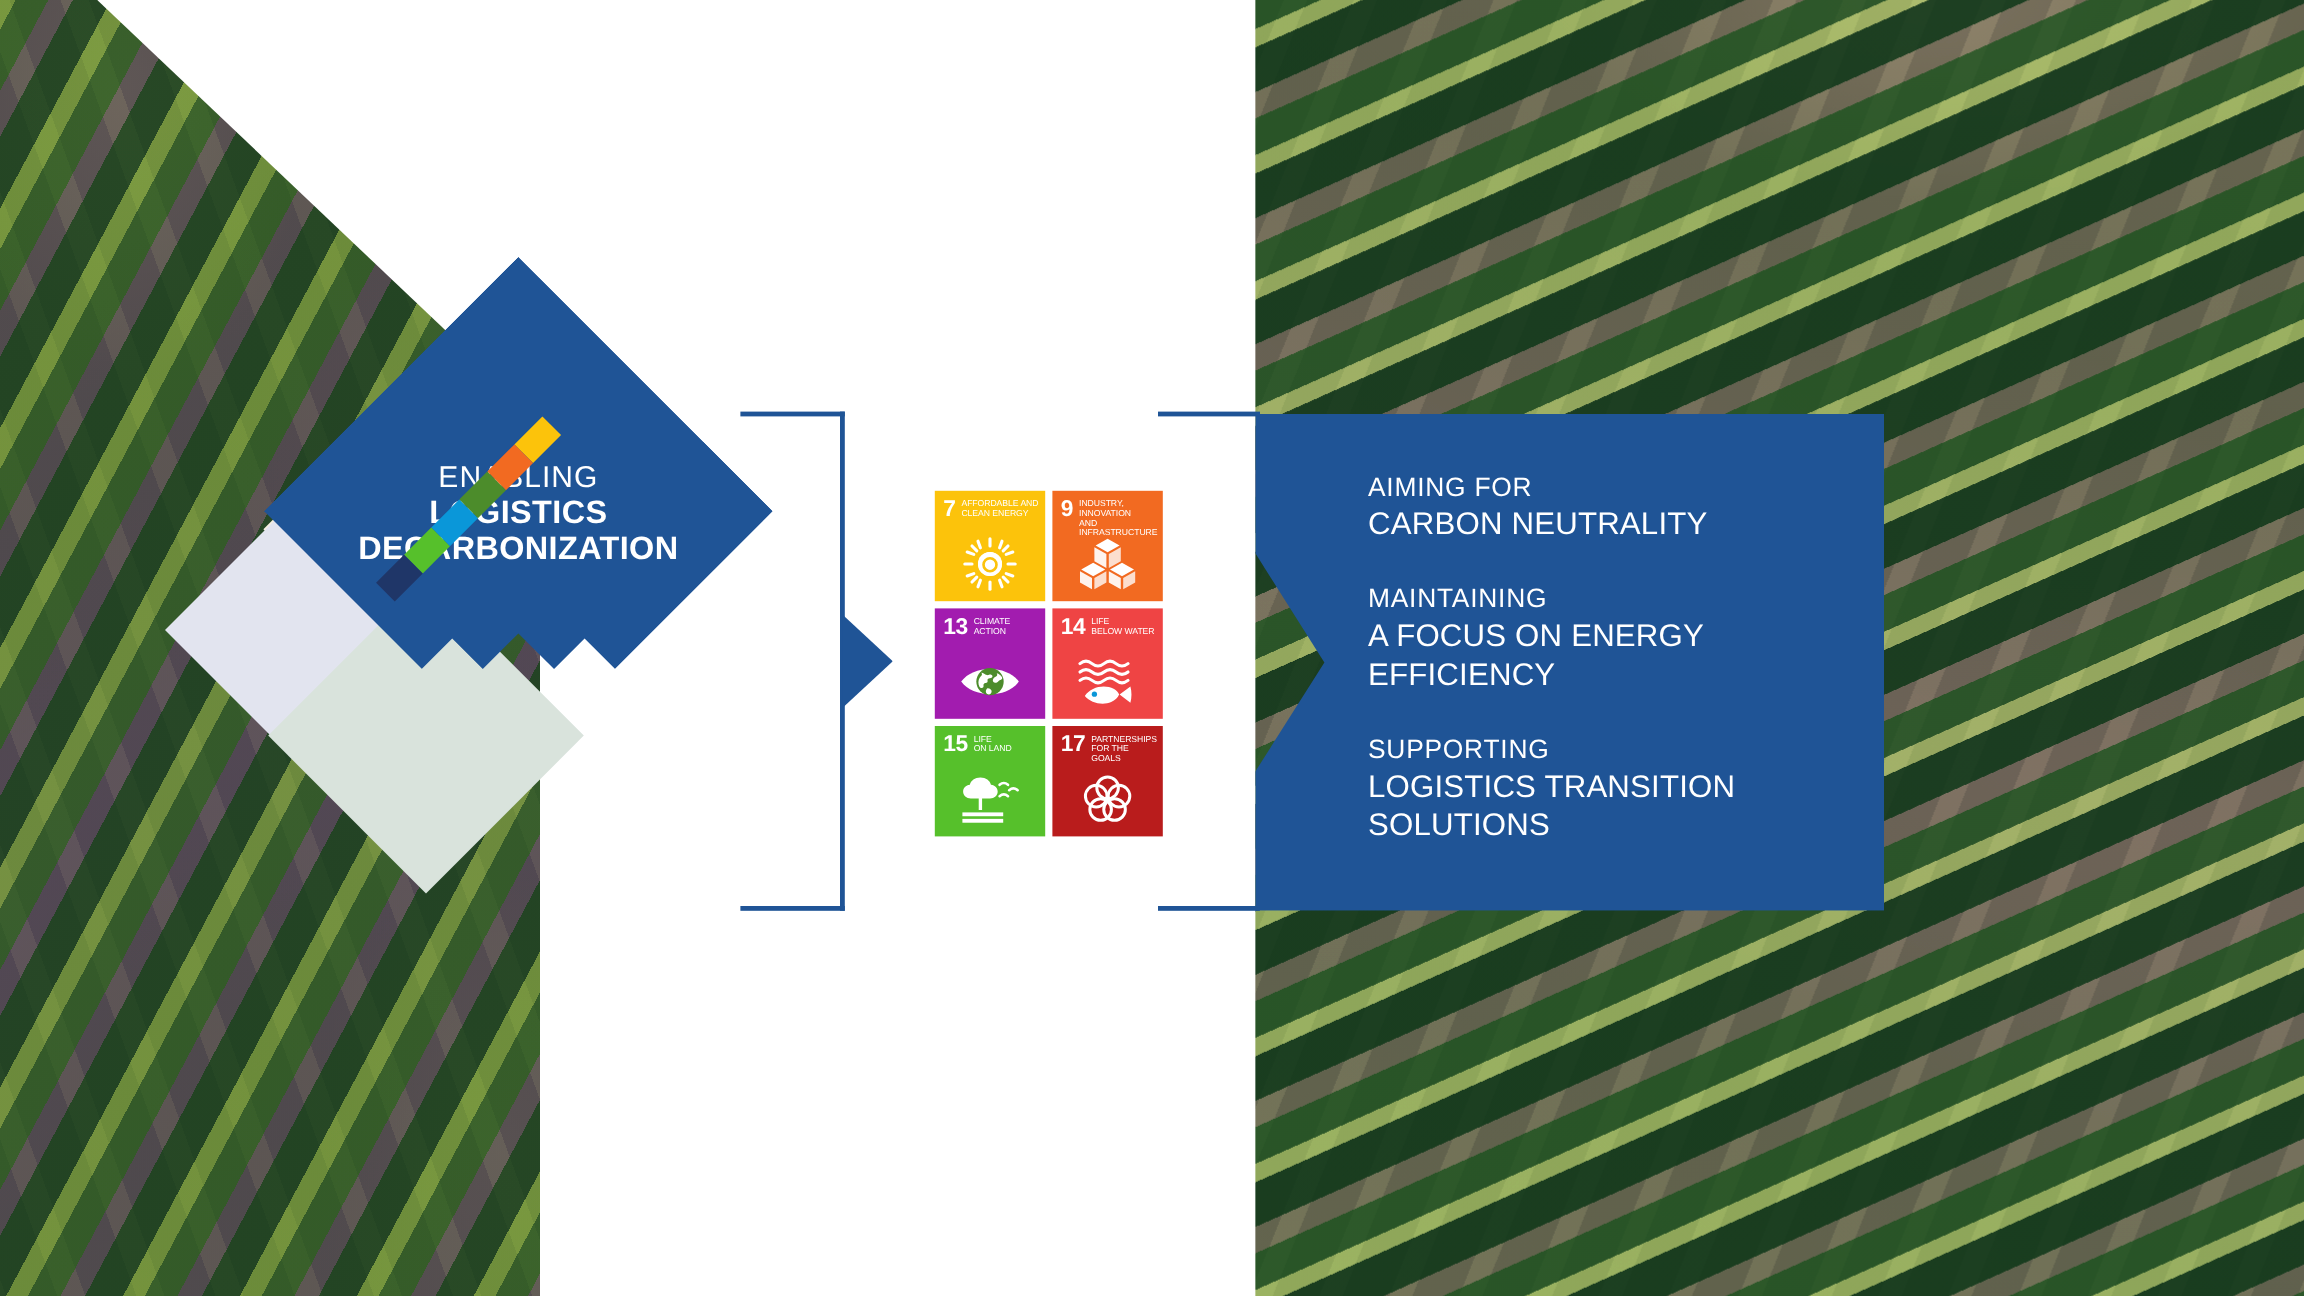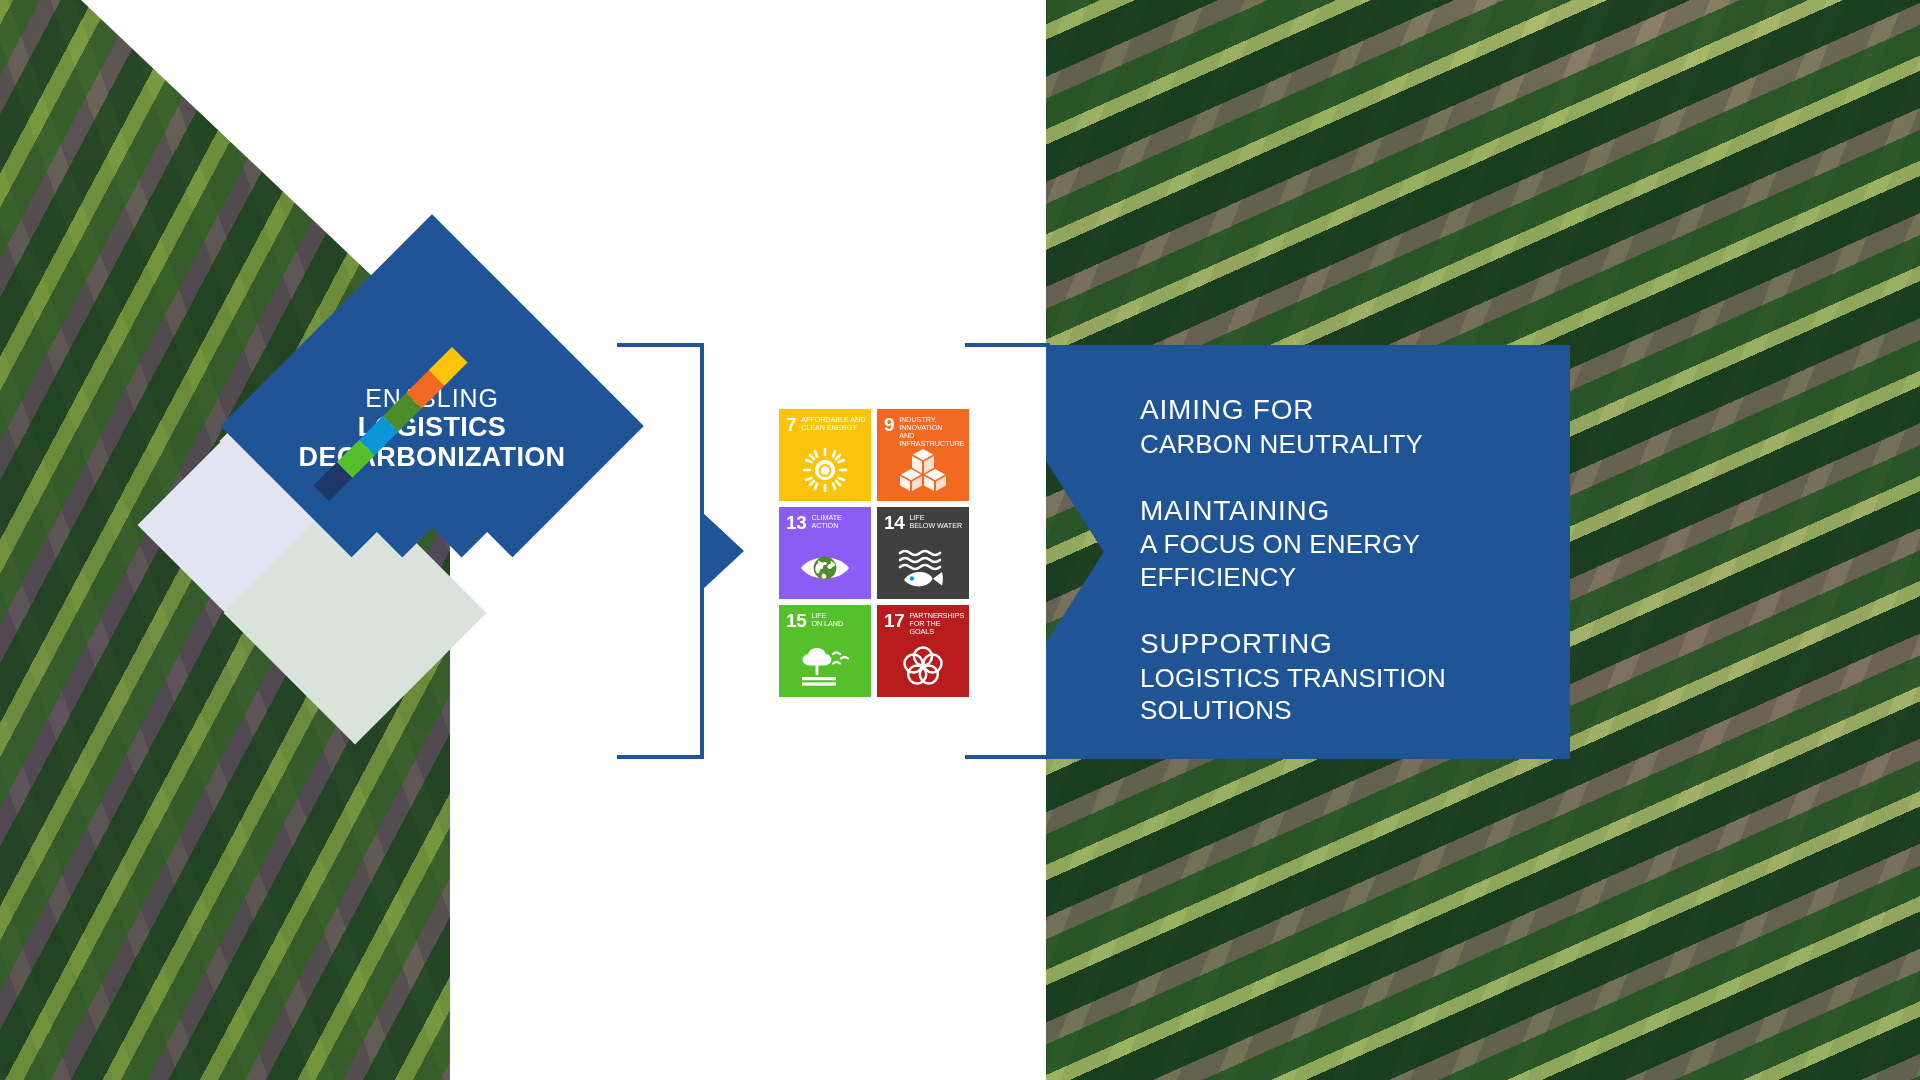--- a/index.html
+++ b/index.html
@@ -188,21 +188,21 @@
   .info-list {
     position: absolute;
     left: 1140px; top: 392px;
     width: 360px;
   }
   .info-item { margin-bottom: 32px; }
   .info-item:last-child { margin-bottom: 0; }
   .info-lead {
     display: block;
     color: #ffffff;
-    font-size: 28px;
+    font-size: 22px;
     font-weight: 400;
     letter-spacing: 0.028em;
     line-height: 1.28;
   }
   .info-strong {
     display: block;
     color: #ffffff;
     font-size: 26px;
     font-weight: 400;
     letter-spacing: 0.006em;
@@ -354,41 +354,41 @@
       <path d="M35 8 L25 13.6 V25.4 L35 19.8 Z" opacity="0.78"></path>
       <path d="M12 21 L22 26.6 L12 32.2 L2 26.6 Z"></path>
       <path d="M1 28 L11 33.6 V43 L1 37.4 Z" opacity="0.92"></path>
       <path d="M23 28 L13 33.6 V43 L23 37.4 Z" opacity="0.78"></path>
       <path d="M36 21 L46 26.6 L36 32.2 L26 26.6 Z"></path>
       <path d="M25 28 L35 33.6 V43 L25 37.4 Z" opacity="0.92"></path>
       <path d="M47 28 L37 33.6 V43 L47 37.4 Z" opacity="0.78"></path>
     </svg>
         </div>
       </div>
-      <div class="sdg-tile" style="background: #8b5cf6; color: rgb(76, 140, 43);">
+      <div class="sdg-tile" style="background: #a21caf; color: rgb(76, 140, 43);">
         <div class="sdg-head">
           <div class="sdg-num">13</div>
           <div class="sdg-title">
             <div>CLIMATE</div>
             <div>ACTION</div>
           </div>
         </div>
         <div class="sdg-glyph">
           <svg width="52" height="32" viewBox="0 0 52 32" fill="none">
       <path d="M2 16 C12 2 40 2 50 16 C40 30 12 30 2 16 Z" fill="#fff"></path>
       <circle cx="26" cy="16" r="11.4" fill="currentColor"></circle>
       <g fill="#fff">
         <path d="M19 8.4 c2.2 .6 3 2 4.6 2.2 1.4 .2 2-.8 3.4-.4 1.2 .3 1.4 1.6 .6 2.4 -.9 .9-2.6 .3-3.4 1.2 -.7 .8 .2 1.9-.4 2.7 -.7 .9-2.3 .5-3 1.4 -.6 .8 .2 2 -.4 2.8 -.8 1-2.6 .6-3.2-.5 -1.2-2.2-1.1-5 .1-7.2 .5-1 1.2-1.9 2-2.6z"></path>
         <path d="M31.6 9 c1.8 .5 3.4 1.7 4.4 3.3 .7 1.1-.5 2.1-1.5 2.3 -1.3 .2-1.7 1.6-2.8 2.2 -1 .5-2.3 .1-3-.7 -.7-.9-.2-2.2 .5-3 .8-.9 2.2-1 2.7-2.1 .3-.7-.1-1.5-.3-2z"></path>
         <path d="M23.8 21.6 c1.3-.3 2.6 .5 3.3 1.6 .5 .9 .2 2-.4 2.8 -.7 .9-2.1 1-3 .4 -1.1-.7-1.5-2.3-.9-3.4 .2-.6 .6-1.2 1-1.4z"></path>
       </g>
     </svg>
         </div>
       </div>
-      <div class="sdg-tile" style="background: #404040; color: rgb(10, 151, 217);">
+      <div class="sdg-tile" style="background: #ef4444; color: rgb(10, 151, 217);">
         <div class="sdg-head">
           <div class="sdg-num">14</div>
           <div class="sdg-title">
             <div>LIFE</div>
             <div>BELOW WATER</div>
           </div>
         </div>
         <div class="sdg-glyph">
           <svg width="50" height="40" viewBox="0 0 50 40" fill="none" stroke="#fff" stroke-width="2.6" stroke-linecap="round">
       <path d="M2 5 q5 -4 10 0 t10 0 t10 0 t10 0" fill="none"></path>

